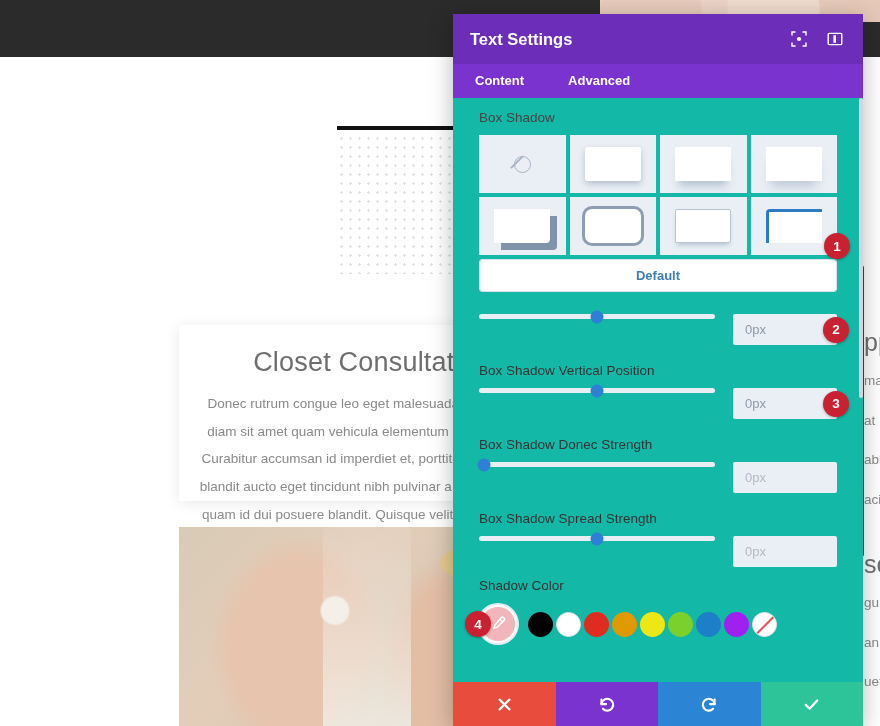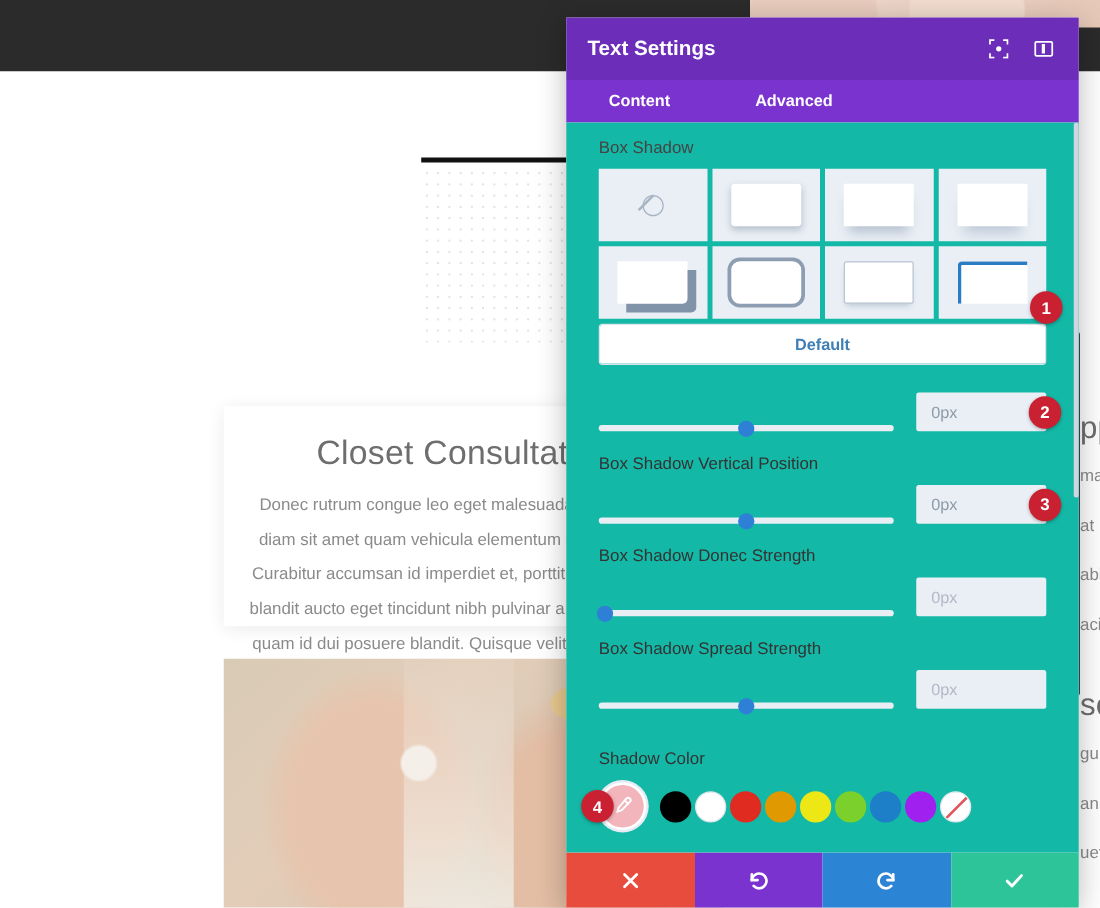--- a/index.html
+++ b/index.html
@@ -97,21 +97,21 @@
   #modal-title { color: #fff; font-size: 16.5px; font-weight: 700; flex: 1; }
   .hdr-icon {
     width: 22px; height: 22px; margin-left: 14px; cursor: pointer;
     display: flex; align-items: center; justify-content: center;
   }
 
   #modal-tabs {
     height: 34px; background: #7b33cf; display: flex; flex: 0 0 auto;
   }
   .tab {
-    padding: 0 34px; height: 34px; line-height: 34px;
+    padding: 0 22px; height: 34px; line-height: 34px;
     color: #fff; font-size: 13px; font-weight: 700; cursor: pointer;
   }
   .tab.active { background: #8b46dd; }
 
   #modal-body {
     flex: 1; overflow: hidden; position: relative; background: #14b8a6;
     padding: 12px 26px 0 26px;
   }
 
   .section-label {
@@ -153,21 +153,21 @@
     display: flex; border: 1px solid #dde3ea; border-radius: 3px; overflow: hidden;
     background: #eaeff5; height: 33px;
   }
   .seg-btn {
     flex: 1; display: flex; align-items: center; justify-content: center;
     font-size: 13px; font-weight: 700; cursor: pointer; color: #9fb0c2;
   }
   .seg-btn.active { background: #fff; color: #3f7fb5; }
 
   
-  .slider-row { display: flex; align-items: flex-end; margin-top: 16px; }
+  .slider-row { display: flex; align-items: flex-start; margin-top: 16px; }
   .slider-track {
     flex: 1; height: 5px; background: #e9eef4; border-radius: 3px;
     position: relative; margin-right: 18px;
   }
   .slider-knob {
     position: absolute; top: 50%; width: 13px; height: 13px;
     background: #2e80d6; border-radius: 50%; transform: translate(-50%, -50%);
     cursor: pointer;
   }
   .slider-val {
@@ -345,21 +345,21 @@
     </div>
 
     <div class="field-label">Box Shadow Spread Strength</div>
     <div class="slider-row" style="margin-top:6px;">
       <div class="slider-track">
         <div class="slider-knob" style="left:50%;"></div>
       </div>
       <div class="slider-val muted">0px</div>
     </div>
 
-    <div class="field-label" style="margin-top:32px;">Shadow Color</div>
+    <div class="field-label" style="margin-top:11px;">Shadow Color</div>
 
     <div id="swatch-row" style="position:relative;">
       <div id="sw-selected">
         <svg width="16" height="16" viewBox="0 0 16 16" fill="none" stroke="#fff" stroke-width="1.5" stroke-linecap="round">
           <path d="M11.2 1.8a1.9 1.9 0 0 1 2.7 2.7L7.1 11.3 4 12.2l.9-3.1z"></path>
           <path d="M9.8 3.3l2.7 2.7"></path>
         </svg>
         <div class="badge" style="left:-16px;top:50%;margin-top:-13px;">4</div>
       </div>
       <div class="sw" style="background:#000000;"></div>

